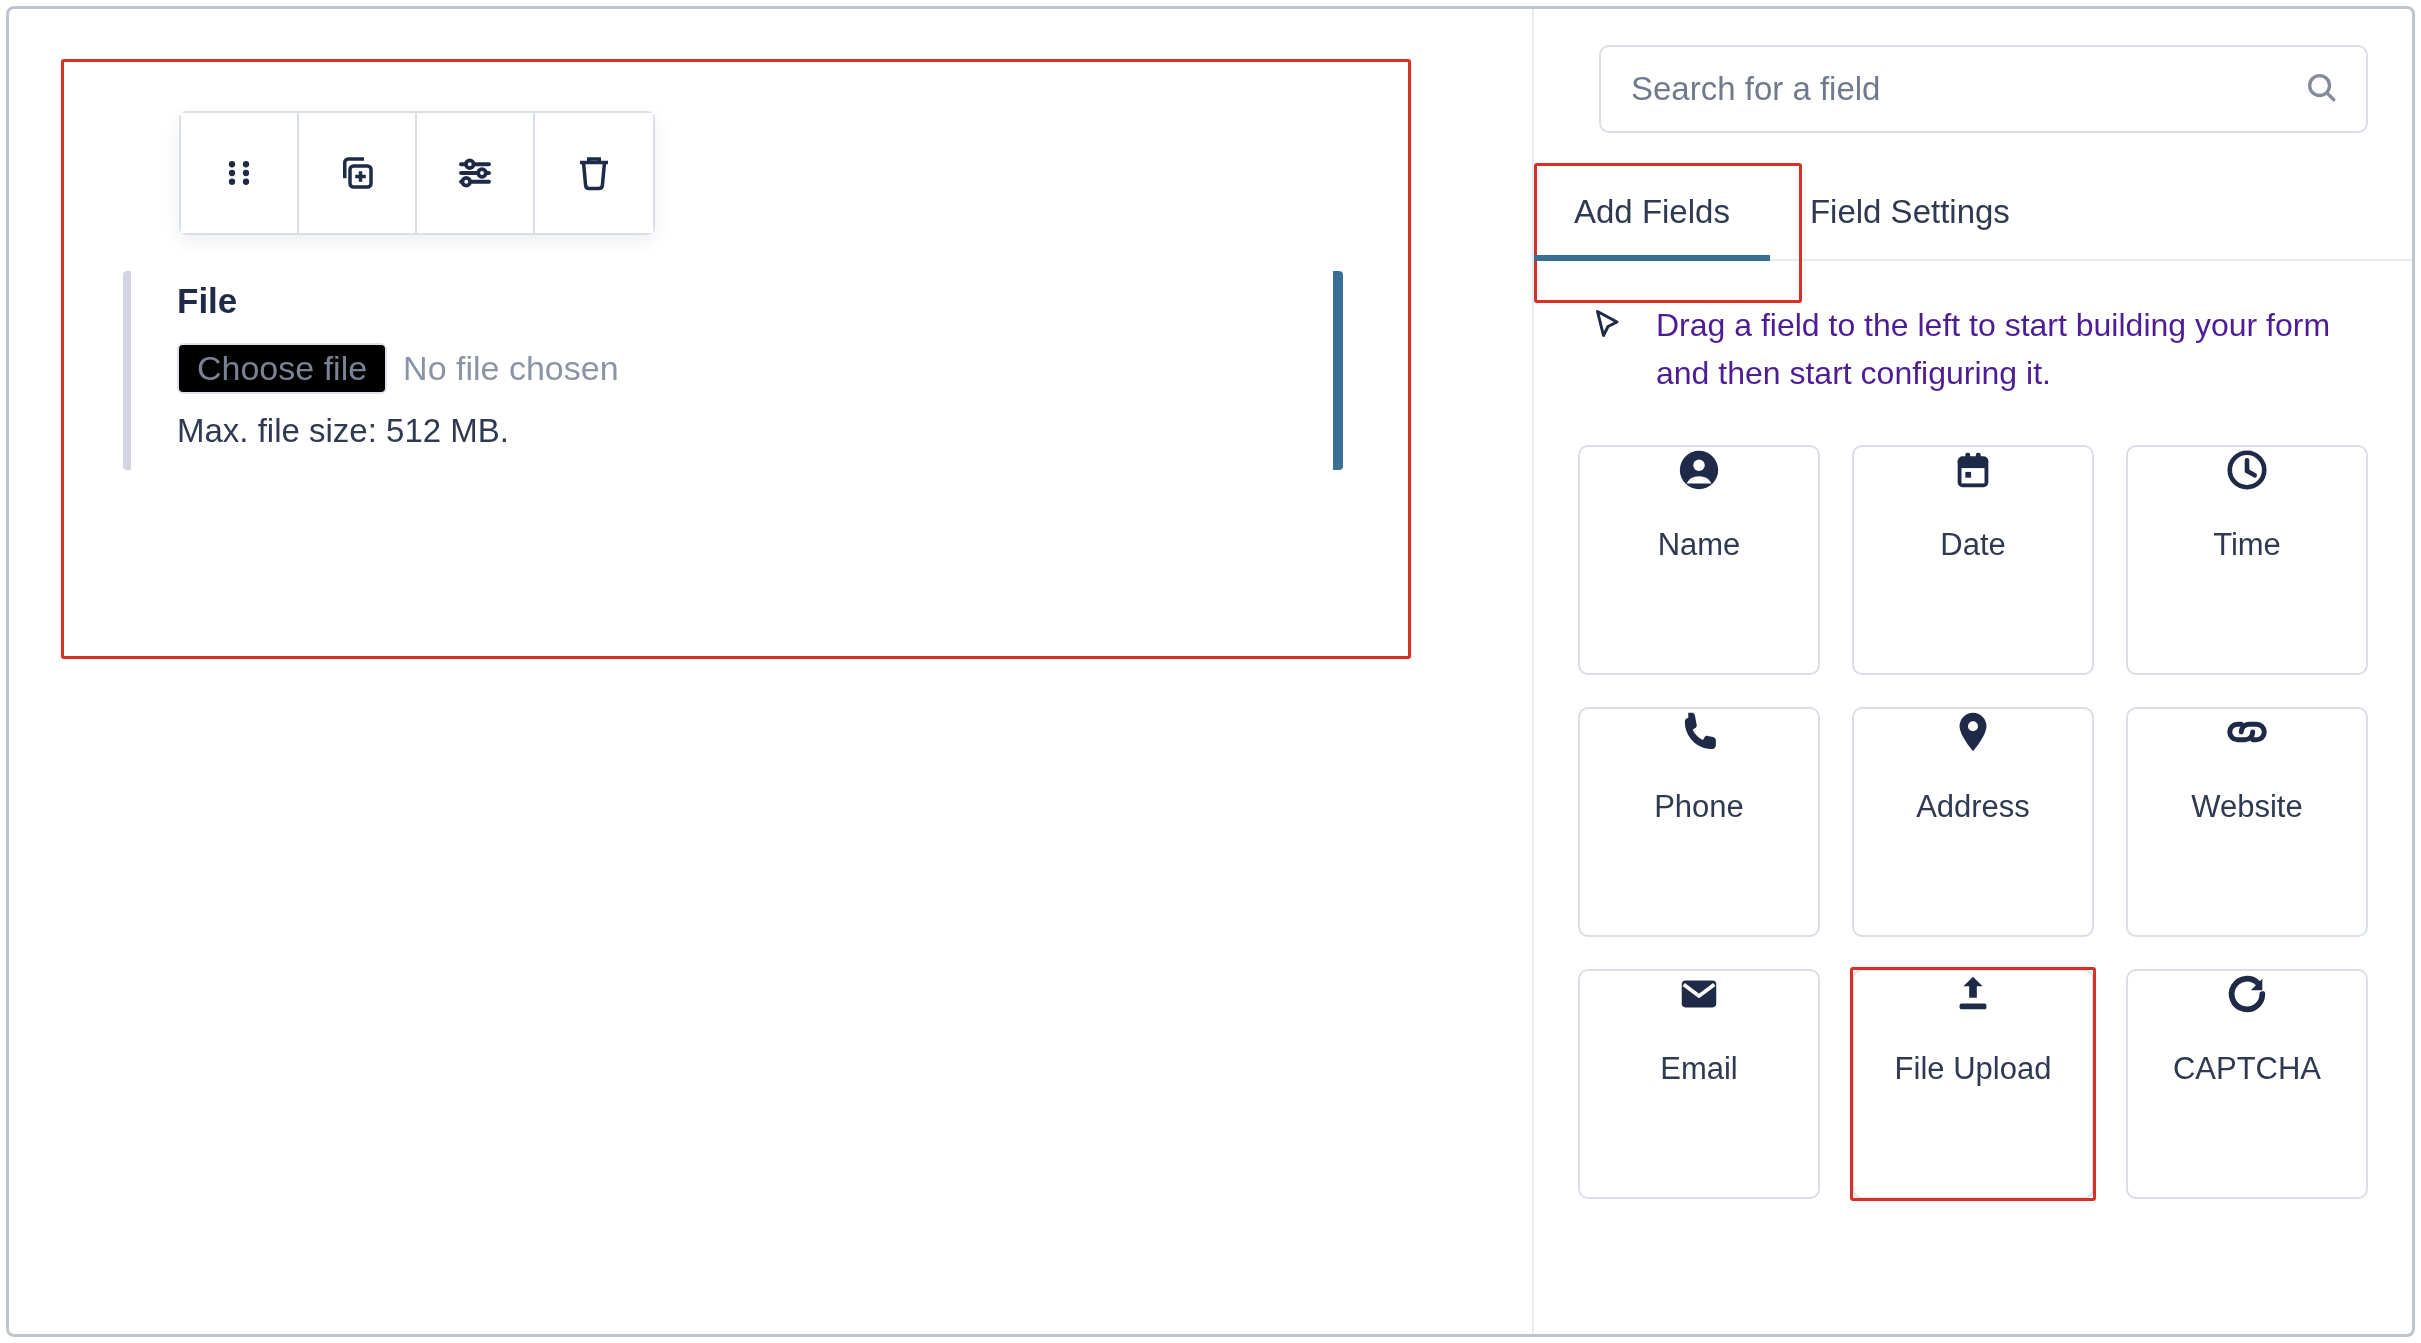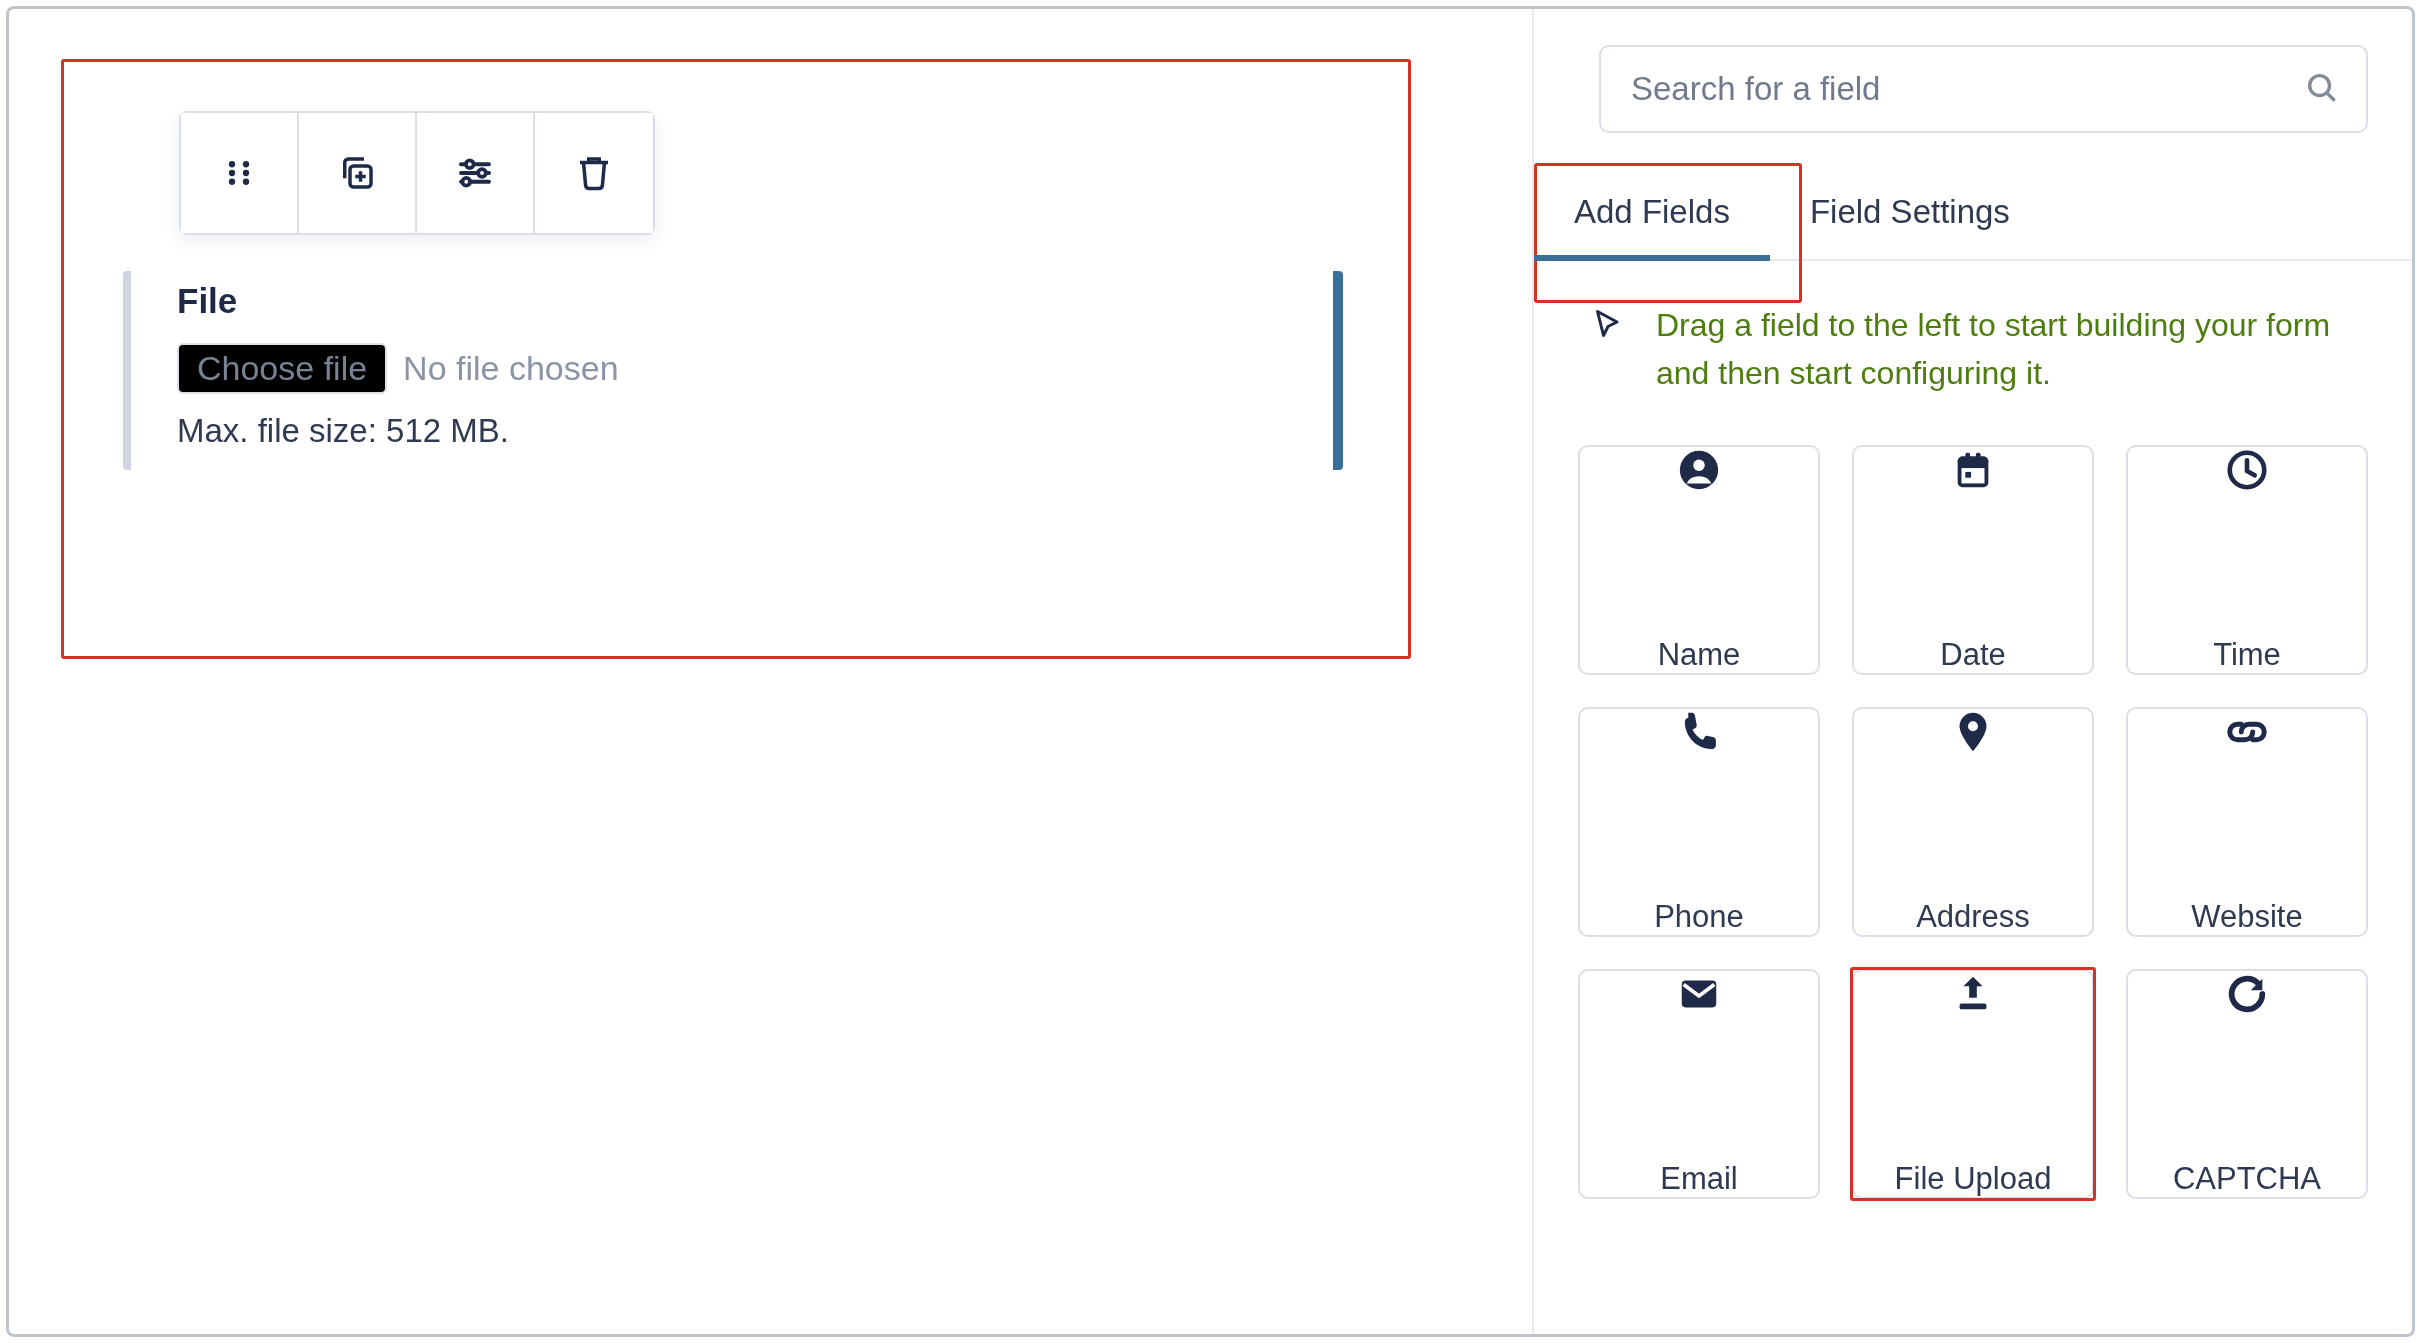--- a/index.html
+++ b/index.html
@@ -185,38 +185,38 @@
   .hint-row {
     display: flex;
     gap: 30px;
     padding: 40px 56px 18px 56px;
     align-items: flex-start;
   }
   .hint-row svg { flex: 0 0 auto; margin-top: 6px; }
   .hint-text {
     font-size: 32px;
     line-height: 1.5;
-    color: #4d7c0f;
+    color: #4c1d95;
     max-width: 680px;
   }
 
   .field-grid {
     display: grid;
     grid-template-columns: repeat(3, 1fr);
     gap: 32px;
     padding: 30px 44px 0 44px;
   }
   .field-tile {
     border: 2px solid var(--border);
     border-radius: 10px;
     height: 230px;
     display: flex;
     flex-direction: column;
     align-items: center;
-    justify-content: space-between;
+    justify-content: flex-start;
     gap: 34px;
     cursor: grab;
     color: var(--ink);
     background: #fff;
     position: relative;
   }
   .field-tile svg { width: 46px; height: 46px; }
   .field-tile .tile-label { font-size: 31px; color: #2f3a52; }
   .tile-highlight {
     position: absolute;

